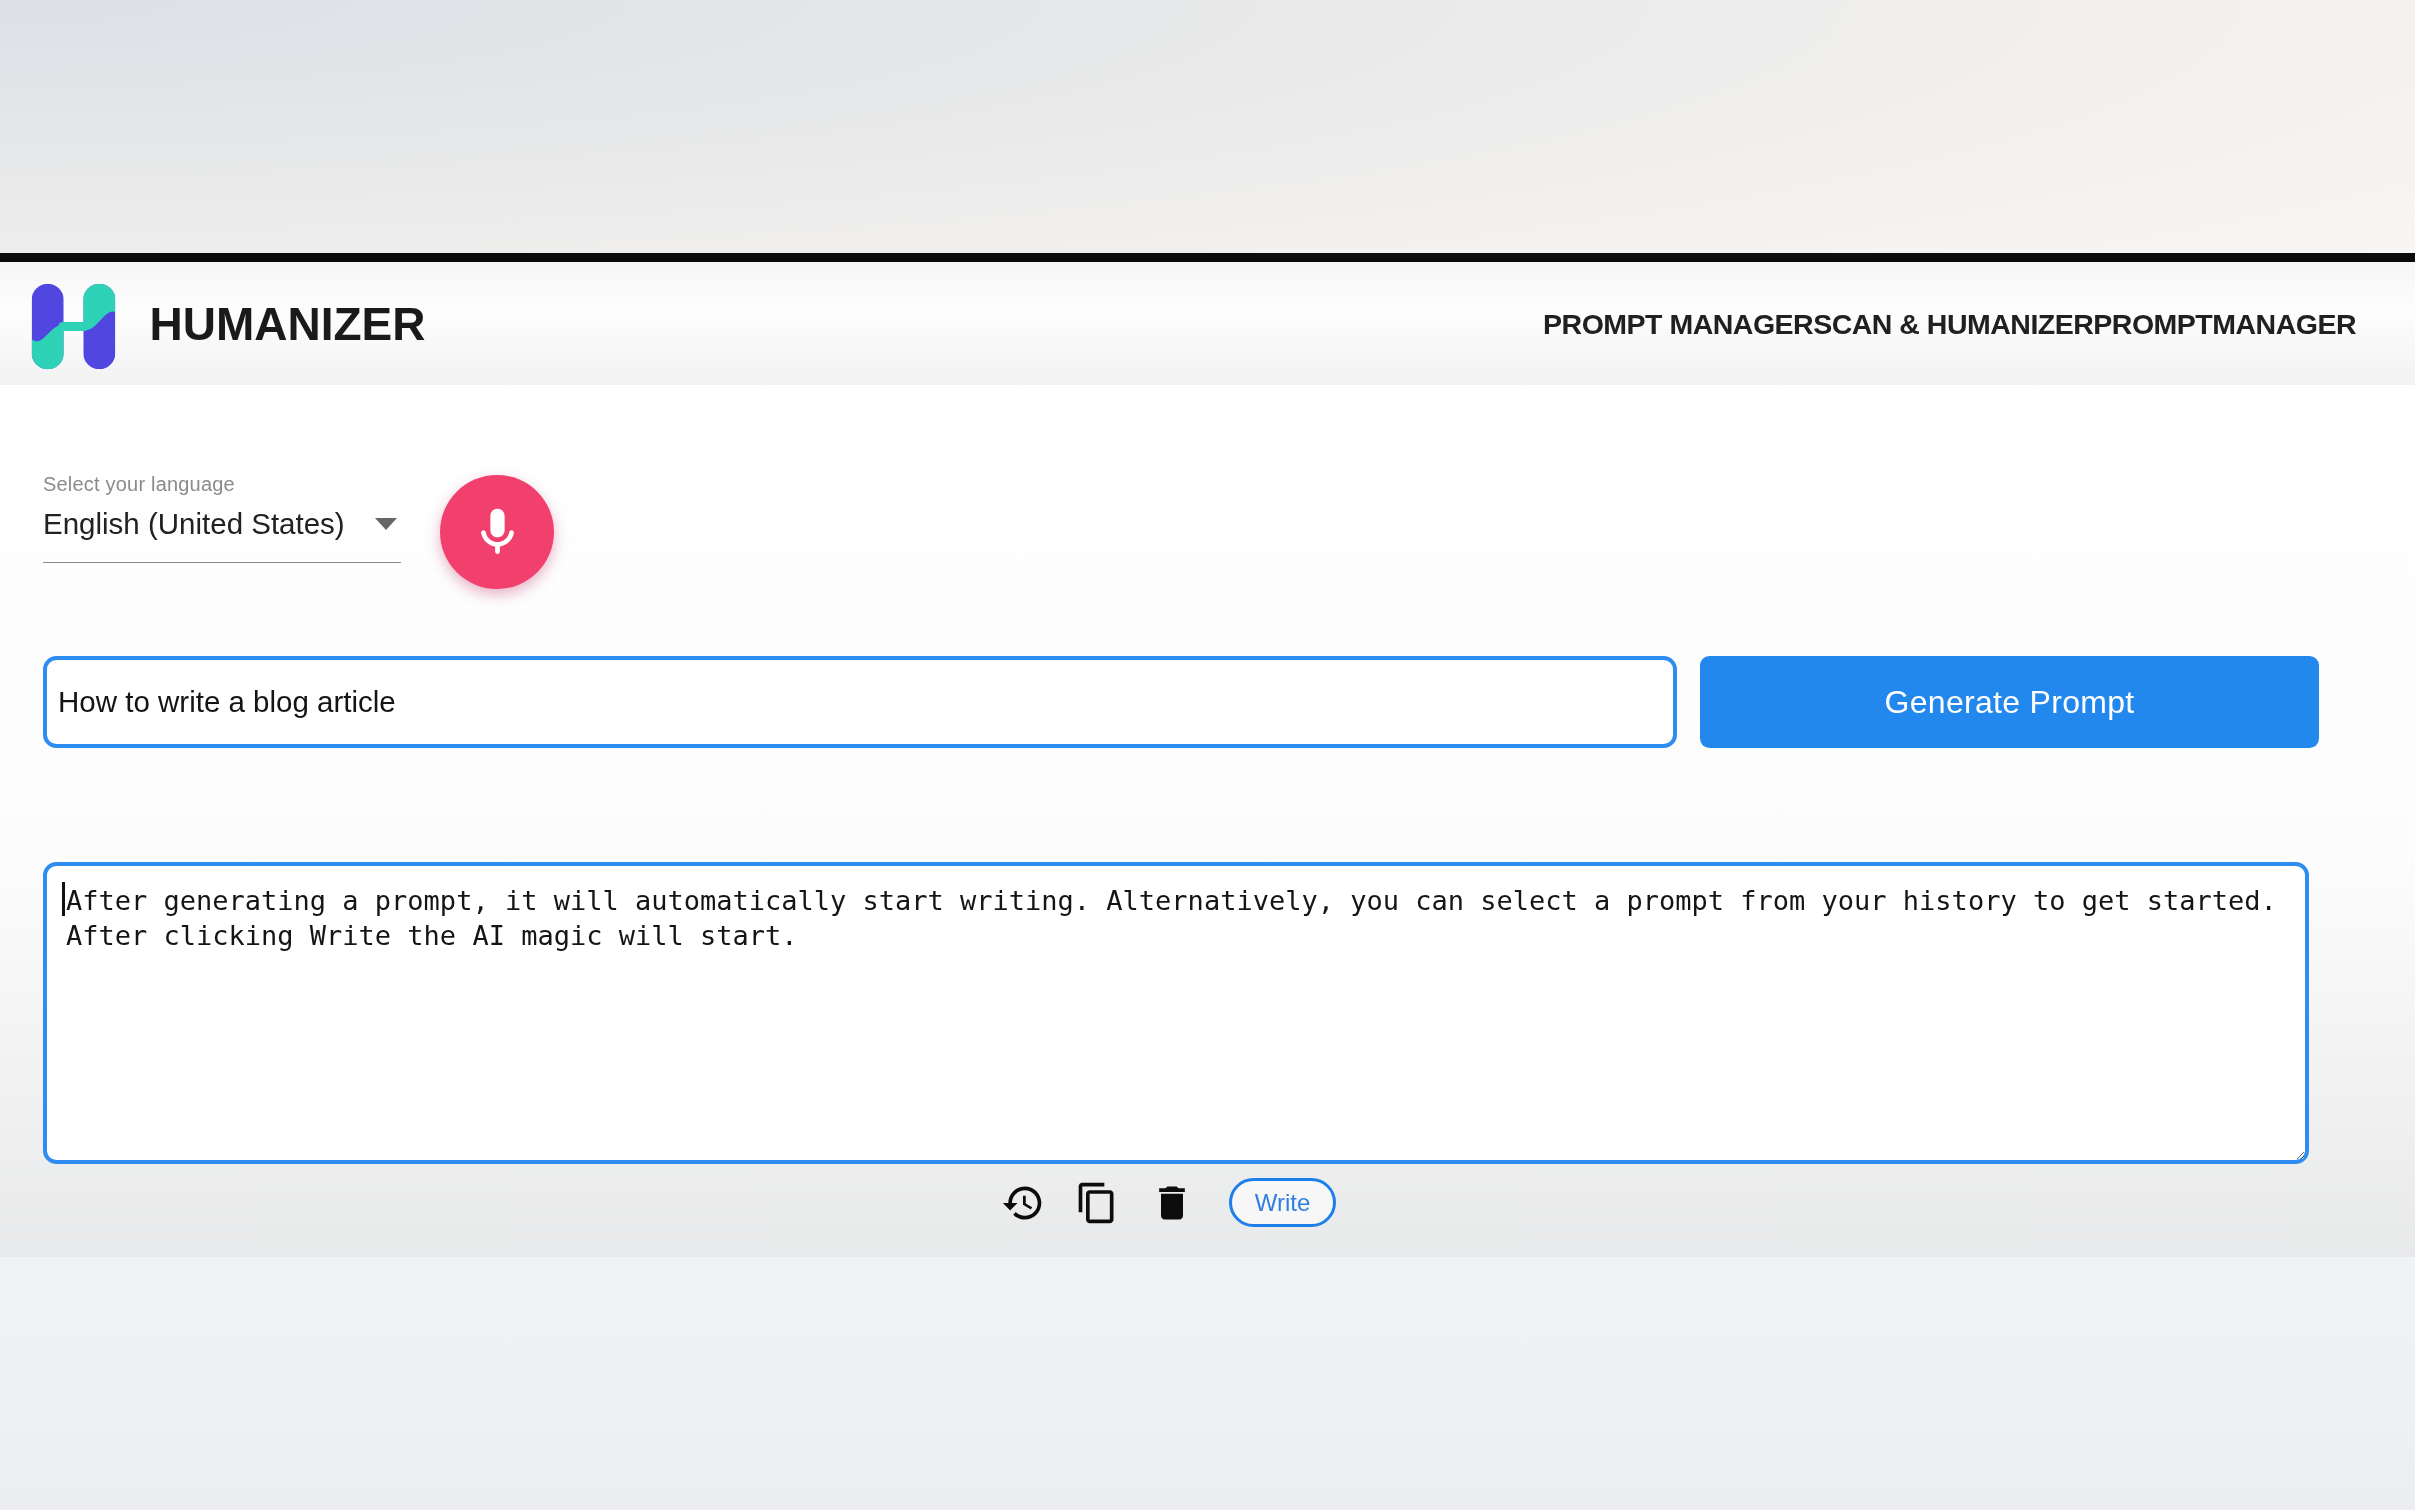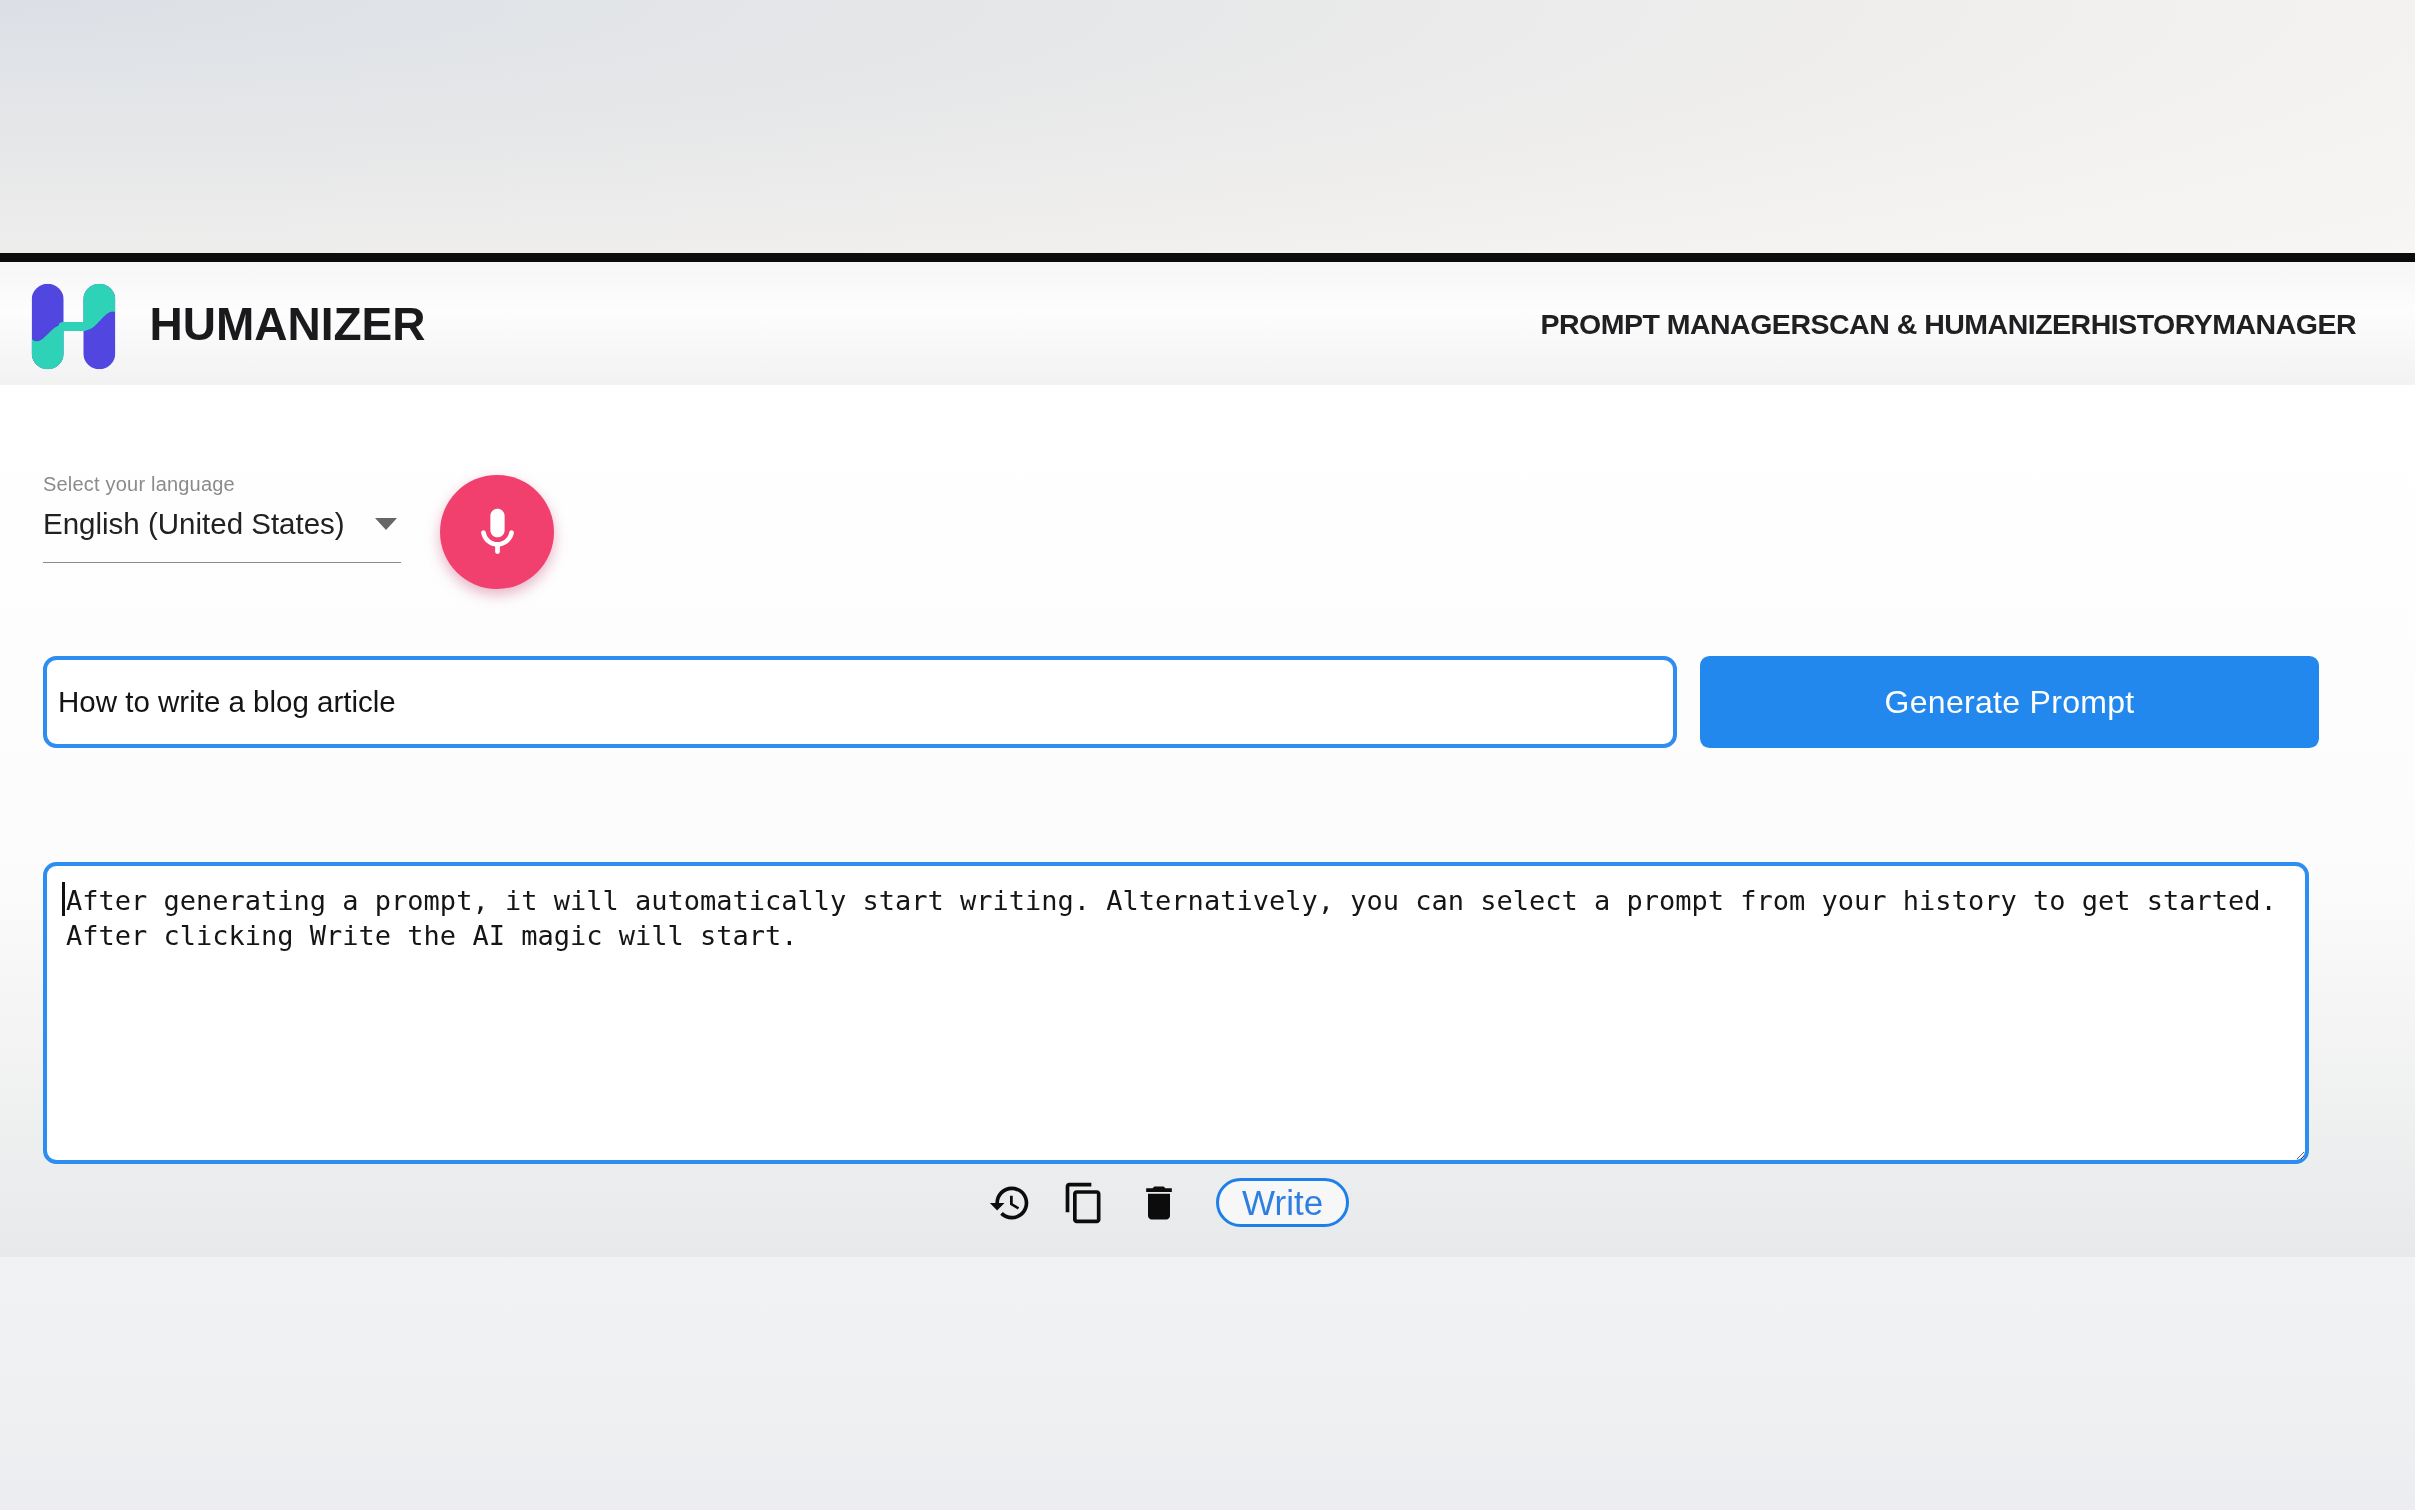--- a/index.html
+++ b/index.html
@@ -95,21 +95,21 @@
     transform:translateX(-40px);
   }
   .icon-btn {
     width:46px; height:46px; background:transparent; border:none; cursor:pointer;
     display:flex; align-items:center; justify-content:center; padding:0;
   }
   .icon-btn svg { width:44px; height:44px; fill:#0c0c0c; }
   .write-btn {
     height:49px; padding:0 23px; margin-left:5.7px;
     border:3.8px solid #1d80ea; border-radius:27px; background:rgba(255,255,255,0.6);
-    color:#2f7fe2; font-family:"Liberation Sans", sans-serif; font-size:35px;
+    color:#2f7fe2; font-family:"Liberation Sans", sans-serif; font-size:24px;
     cursor:pointer; display:flex; align-items:center;
   }
 
   
   .footer {
     position:absolute; left:0; top:1257px; width:2416px; height:253px;
     background: linear-gradient(180deg, #f1f2f4 0%, #eef0f2 60%, #ecedf0 100%);
   }
 </style>
 </head>
@@ -139,21 +139,21 @@
           <rect x="61" y="2" width="36" height="96" fill="#5147e0"></rect>
           <path d="M61 2 L97 2 L97 34 C 85 28, 73 62, 61 52 Z" fill="#2ed3b7"></path>
         </g>
         <rect x="33" y="45" width="34" height="10" rx="5" fill="#2ed3b7"></rect>
       </svg>
       <div class="brand-name">HUMANIZER</div>
     </div>
     <div class="nav">
       <div class="nav-item">PROMPT MANAGER</div>
       <div class="nav-item">SCAN &amp; HUMANIZER</div>
-      <div class="nav-item">HISTORY</div>
+      <div class="nav-item">PROMPT</div>
       <div class="nav-item">MANAGER</div>
     </div>
   </div>
 
   <div class="main">
 
     <div class="lang-block">
       <div class="lang-label">Select your language</div>
       <div class="lang-select">
         <span class="lang-value">English (United States)</span>

